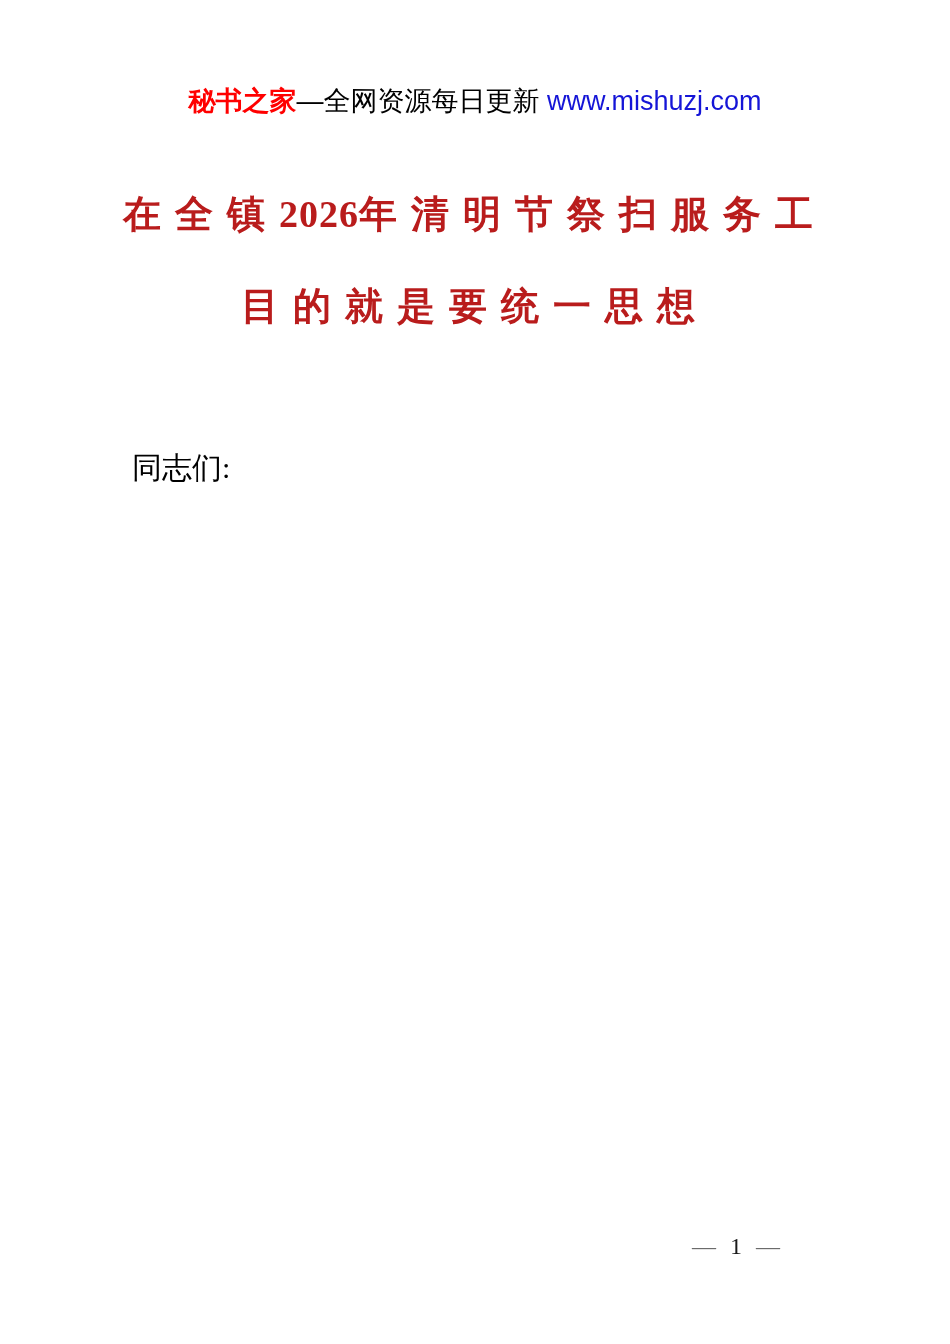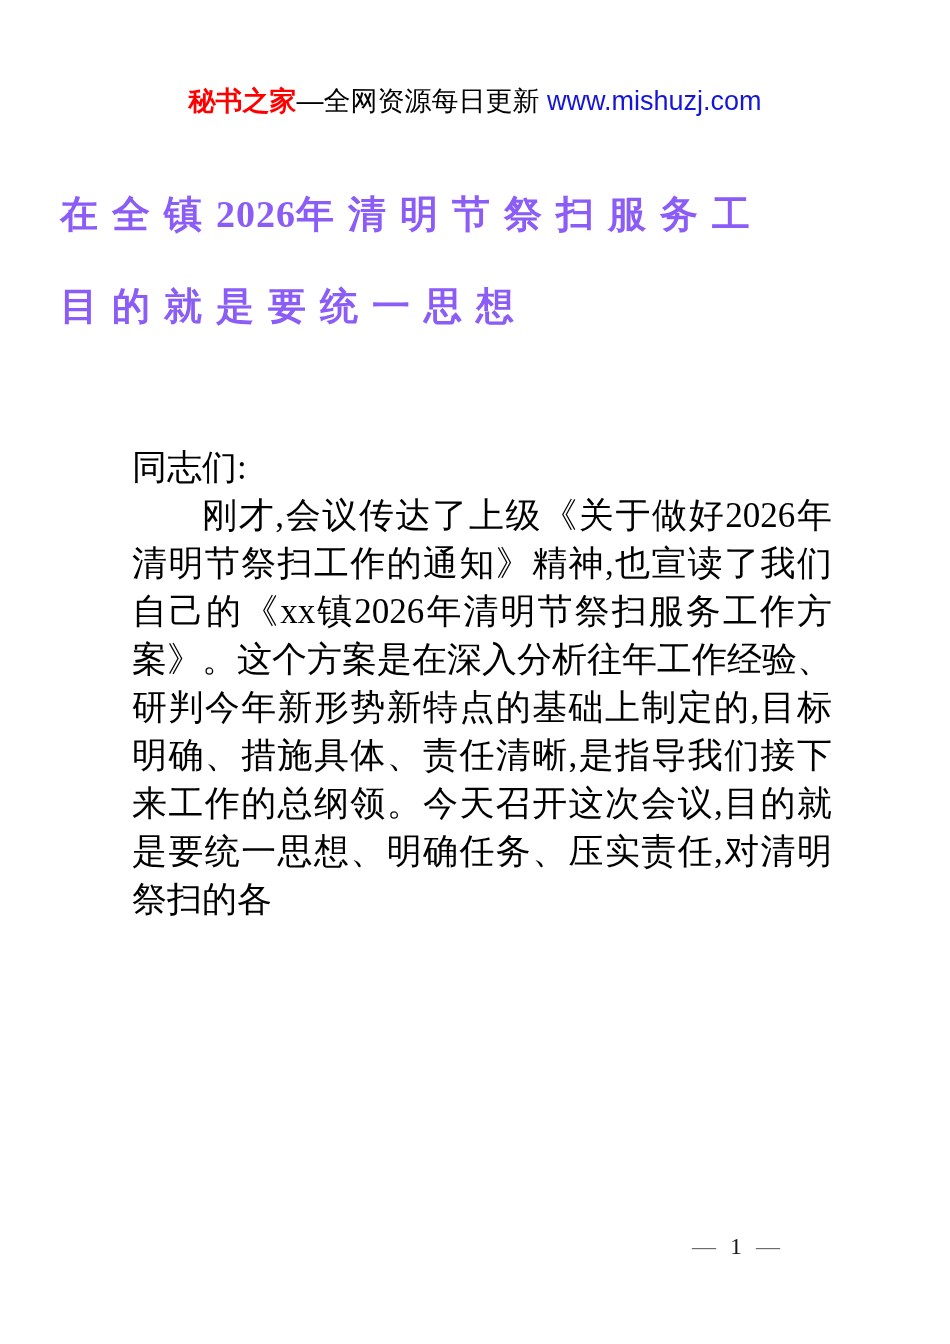--- a/index.html
+++ b/index.html
@@ -34,36 +34,36 @@
   .site-url {
     color: #1515d7;
     text-decoration: none;
   }
   
   .doc-title {
     position: absolute;
     top: 168px;
     left: 60px;
     right: 60px;
-    text-align: left;
+    text-align: center;
     font-size: 38px;
     font-weight: bold;
     line-height: 92px;
-    color: #8b5cf6;
+    color: #b91c1c;
     font-family: Liberation Serif, serif;
   }
   .doc-title .cjk { letter-spacing: 14px; }
   .doc-title .num { letter-spacing: 1px; }
   
   .doc-body {
     position: absolute;
     top: 444px;
     left: 132px;
     width: 700px;
-    font-size: 35px;
+    font-size: 30px;
     line-height: 48px;
     text-align: justify;
     word-break: break-all;
   }
   .doc-body p { margin: 0; }
   .doc-body p.indent { text-indent: 2em; }
   
   .doc-footer {
     position: absolute;
     top: 1230px;
@@ -84,20 +84,19 @@
     <span class="brand">秘书之家</span><span class="tagline">—全网资源每日更新 </span><a class="site-url">www.mishuzj.com</a>
   </div>
 
   <div class="doc-title">
     <div><span class="cjk">在全镇</span><span class="num">2026</span><span class="cjk">年清明节祭扫服务工</span></div>
     <div><span class="cjk">目的就是要统一思想</span></div>
   </div>
 
   <div class="doc-body">
     <p>同志们:</p>
-    <p class="indent">刚才,会议传达了上级《关于做好2026年清明节祭扫工作的通知》精神,也宣读了我们自己的《xx镇2026年清明节祭扫服务工作方案》。这个方案是在深入分析往年工作经验、研判今年新形势新特点的基础上制定的,目标明确、措施具体、责任清晰,是指导我们接下来工作的总纲领。今天召开这次会议,目的就是要统一思想、明确任务、压实责任,对清明祭扫的各</p>
   </div>
 
   <div class="doc-footer">
     <span class="footer-dash">—</span><span class="footer-num">1</span><span class="footer-dash">—</span>
   </div>
 
 </div>
 
 </body></html>

